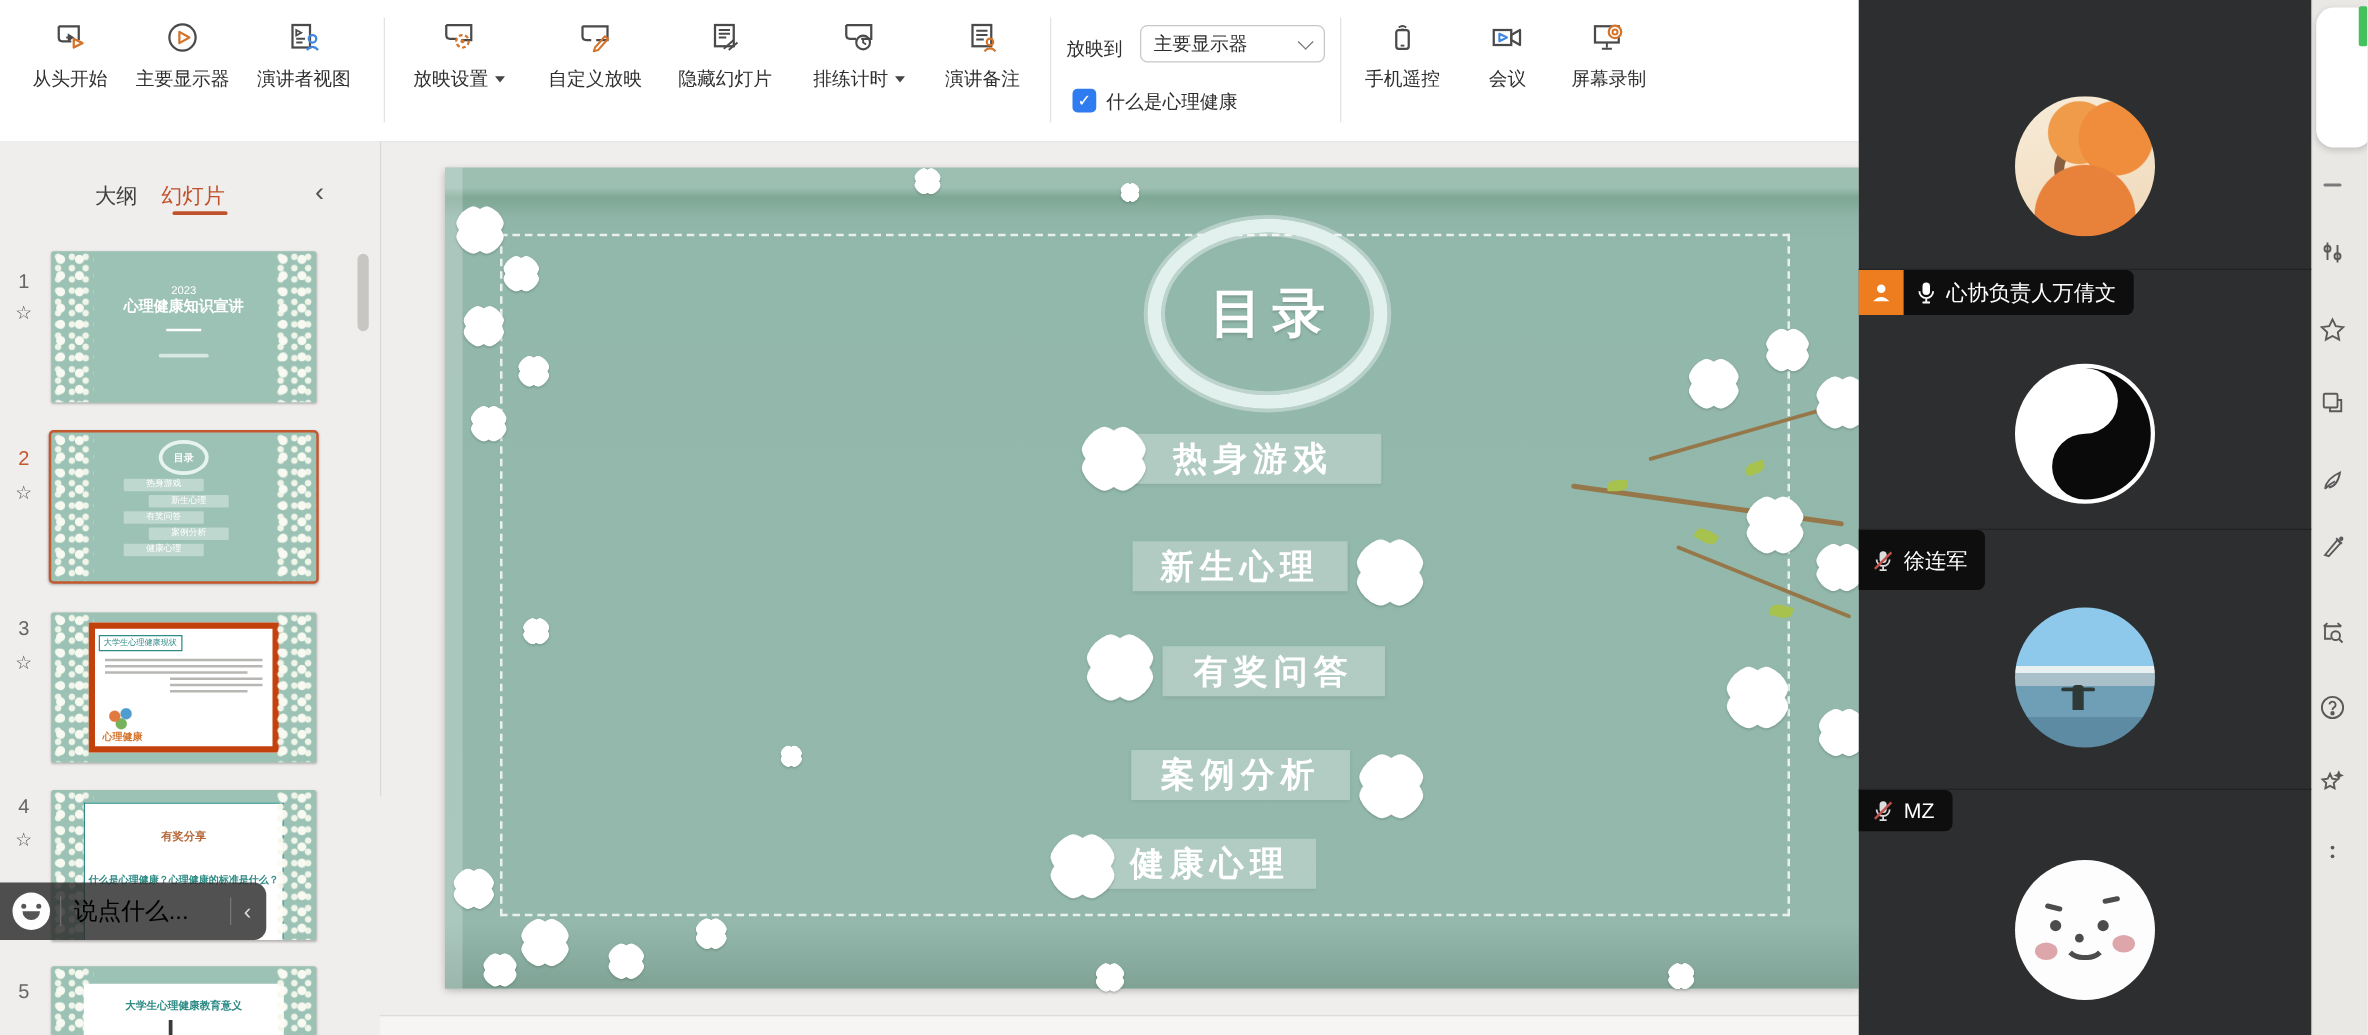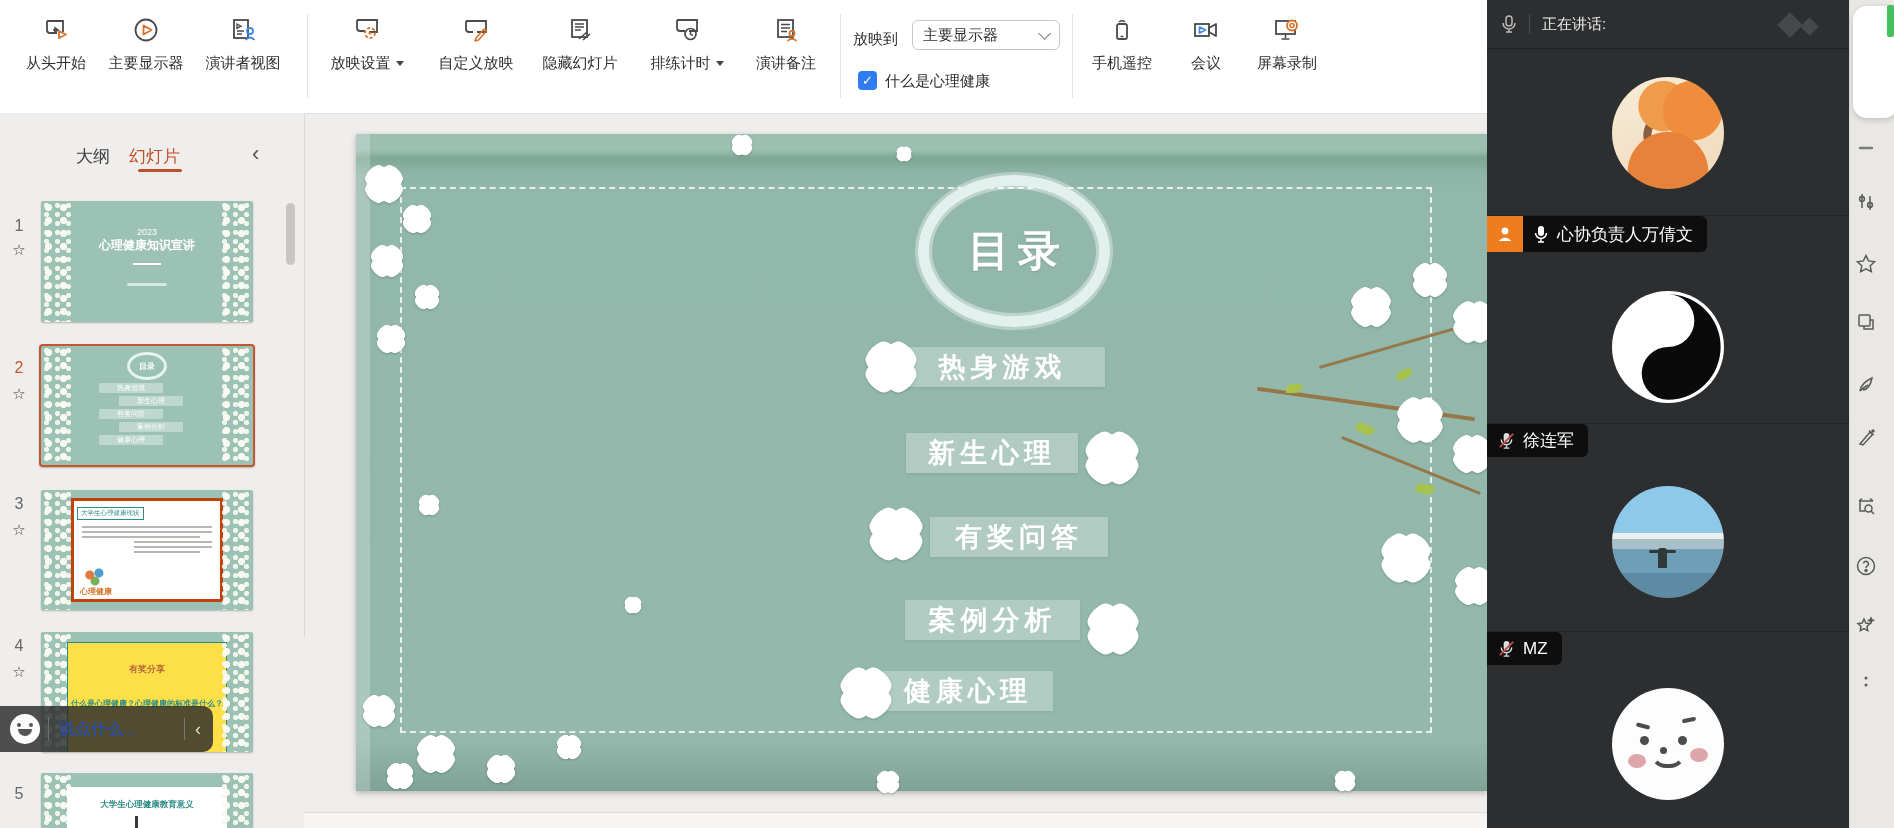--- a/index.html
+++ b/index.html
@@ -30,21 +30,21 @@
   .sel-border{border:2px solid #c4572e;border-radius:4px;}
   .mini-bar{position:relative;margin:3px auto;background:rgba(255,255,255,.35);color:#fff;font-size:7px;text-align:center;width:64px;line-height:10px;border-radius:1px;white-space:nowrap;}
   .gline{height:2px;background:#b9b7b4;margin:3px 8px;}
   
   .vscroll{left:286px;top:203px;width:9px;height:62px;border-radius:5px;background:#c8c6c3;}
   
   .chatbar{left:0;top:706px;width:213px;height:46px;background:rgba(43,43,43,.82);border-radius:0 10px 10px 0;display:flex;align-items:center;z-index:30;}
   .emoji{width:30px;height:30px;border-radius:50%;background:#fdfdfd;margin:0 8px 0 10px;position:relative;flex:0 0 auto;}
   .emoji:before{content:"";position:absolute;left:7px;top:9px;width:4px;height:4px;border-radius:50%;background:#555;box-shadow:12px 0 0 #555;}
   .emoji:after{content:"";position:absolute;left:8px;top:15px;width:14px;height:7px;border-radius:0 0 10px 10px;background:#555;}
-  .chat-ph{color:#1d4ed8;font-size:16px;flex:1;}
+  .chat-ph{color:#000000;font-size:19px;flex:1;}
   .chat-div{width:1px;height:22px;background:#777;margin:0 10px;}
   .chat-col{color:#ddd;font-size:18px;margin-right:12px;}
   
   .slide{left:356px;top:134px;width:1131px;height:657px;background:linear-gradient(180deg,#9dbfb2 0,#9dbfb2 16px,#7ea795 24px,#8fb5a8 40px,#92b7ab 60px,#94b9ac 92%,#7fa295 100%);box-shadow:0 2px 6px rgba(0,0,0,.25);}
   .slide:before{content:"";position:absolute;left:0;top:0;bottom:0;width:14px;background:rgba(255,255,255,.22);}
   .dashed{position:absolute;left:44px;top:53px;width:1028px;height:542px;border:2px dashed rgba(255,255,255,.8);}
   .wreath{position:absolute;left:562px;top:41px;width:170px;height:130px;border-radius:50%;border:11px solid #e2f1ed;box-shadow:0 0 0 3px rgba(255,255,255,.35),inset 0 0 0 3px rgba(255,255,255,.4);display:flex;align-items:center;justify-content:center;}
   .wreath-t{color:#fff;font-size:42px;font-weight:bold;letter-spacing:8px;text-shadow:0 1px 2px rgba(0,0,0,.15);margin-left:8px;}
   .menu-bar{position:absolute;height:40px;background:rgba(255,255,255,.28);color:#fff;font-size:27px;font-weight:bold;letter-spacing:5px;display:flex;align-items:center;justify-content:center;box-shadow:0 1px 3px rgba(0,0,0,.08);}
   .flower{position:absolute;border-radius:50%;background:radial-gradient(circle at 32% 32%,#fff 0 30%,rgba(255,255,255,0) 32%),radial-gradient(circle at 68% 32%,#fff 0 30%,rgba(255,255,255,0) 32%),radial-gradient(circle at 32% 68%,#fff 0 30%,rgba(255,255,255,0) 32%),radial-gradient(circle at 68% 68%,#fff 0 30%,rgba(255,255,255,0) 32%),radial-gradient(circle at 50% 50%,#dce8c2 0 14%,#fbfcf4 15% 42%,rgba(255,255,255,0) 44%);filter:drop-shadow(0 1px 1px rgba(60,90,70,.35));}
@@ -265,33 +265,33 @@
       <div class="mini-bar" style="margin-left:58px;">热身游戏</div>
       <div class="mini-bar" style="margin-left:78px;">新生心理</div>
       <div class="mini-bar" style="margin-left:58px;">有奖问答</div>
       <div class="mini-bar" style="margin-left:78px;">案例分析</div>
       <div class="mini-bar" style="margin-left:58px;">健康心理</div>
     </div>
 
     <div class="snum" style="top:255px;top:382px;">3</div>
     <div class="sstar" style="top:408px;">☆</div>
     <div class="thumb floral" style="top:377px;height:120px;">
-      <div style="position:absolute;left:30px;top:8px;right:30px;bottom:8px;background:#fff;border:3px solid #c2410c;">
+      <div style="position:absolute;left:30px;top:8px;right:30px;bottom:8px;background:#fff;border:5px solid #c2410c;">
         <div style="display:inline-block;border:1px solid #2e8b86;color:#2e8b86;font-size:6.5px;padding:1px 3px;margin:3px;">大学生心理健康现状</div>
         <div class="gline"></div><div class="gline"></div><div class="gline" style="margin-right:20px;"></div>
         <div class="gline" style="margin-left:60px;"></div><div class="gline" style="margin-left:60px;"></div><div class="gline" style="margin-left:60px;margin-right:20px;"></div>
         <div style="position:absolute;left:8px;bottom:12px;width:26px;height:20px;background:radial-gradient(circle at 30% 40%,#e07a3f 0 4px,transparent 5px),radial-gradient(circle at 65% 30%,#4f9ccf 0 4px,transparent 5px),radial-gradient(circle at 50% 70%,#76b25c 0 4px,transparent 5px);"></div>
         <div style="position:absolute;left:6px;bottom:2px;color:#d4732a;font-weight:bold;font-size:8px;">心理健康</div>
       </div>
     </div>
 
     <div class="snum" style="top:524px;">4</div>
     <div class="sstar" style="top:550px;">☆</div>
     <div class="thumb floral" style="top:519px;height:120px;">
-      <div style="position:absolute;left:26px;top:10px;right:26px;bottom:0;background:#fde047;border:1px solid #2e8b86;border-bottom:none;text-align:center;">
+      <div style="position:absolute;left:26px;top:10px;right:26px;bottom:0;background:#ffffff;border:1px solid #2e8b86;border-bottom:none;text-align:center;">
         <div style="color:#b5693a;font-weight:bold;font-size:9px;margin-top:20px;">有奖分享</div>
         <div style="color:#2e8b86;font-weight:bold;font-size:8px;margin-top:22px;" class="nowrap">什么是心理健康？心理健康的标准是什么？</div>
       </div>
     </div>
 
     <div class="snum" style="top:672px;">5</div>
     <div class="thumb floral" style="top:660px;height:55px;">
       <div style="position:absolute;left:26px;top:14px;right:26px;height:41px;background:#fff;text-align:center;">
         <div style="color:#2e8b86;font-weight:bold;font-size:8.5px;margin-top:12px;">大学生心理健康教育意义</div>
       </div>
@@ -357,34 +357,20 @@
 
   <div class="abs chatbar">
     <span class="emoji"></span>
     <span style="width:1px;height:24px;background:#6e6e6e;margin-right:10px;"></span>
     <span class="chat-ph">说点什么...</span>
     <span class="chat-div"></span>
     <span class="chat-col">‹</span>
   </div>
 
   <div class="abs vpanel">
-    <div class="vhead">
-      <span style="margin-left:12px;">
-        <svg width="20" height="20" viewBox="0 0 20 20">
-            <rect x="7" y="2" width="6" height="10" rx="3" fill="none" stroke="#b9b9b9" stroke-width="1.5"></rect>
-            <path d="M4 9 a6 6 0 0 0 12 0 M10 15 v3 M7 18 h6" fill="none" stroke="#b9b9b9" stroke-width="1.5"></path>
-          </svg>
-      </span>
-      <span class="vdiv"></span>
-      <span class="vhead-t">正在讲话:</span>
-      <span class="wmark">
-          <i style="left:6px;top:4px;width:18px;height:18px;"></i>
-          <i style="left:28px;top:8px;width:13px;height:13px;"></i>
-        </span>
-    </div>
 
     <div class="tile-sep" style="top:215px;"></div>
     <div class="tile-sep" style="top:423px;"></div>
     <div class="tile-sep" style="top:631px;"></div>
 
     <div class="avatar av-girl" style="top:77px;"></div>
 
     <div class="nlabel" style="top:216px;height:36px;">
       <span class="hostbox">
         <svg width="20" height="20" viewBox="0 0 20 20">
@@ -403,21 +389,21 @@
 
     <div class="avatar" style="top:291px;background:#fff;">
       <svg width="112" height="112" viewBox="0 0 100 100">
           <circle cx="50" cy="50" r="47" fill="#fff"></circle>
           <path d="M50 3 a47 47 0 0 1 0 94 a23.5 23.5 0 0 1 0 -47 a23.5 23.5 0 0 0 0 -47" fill="#0a0a0a"></path>
           <circle cx="50" cy="26.5" r="8" fill="#fff"></circle>
           <circle cx="50" cy="73.5" r="8" fill="#0a0a0a"></circle>
         </svg>
     </div>
 
-    <div class="nlabel" style="top:424px;height:33px;">
+    <div class="nlabel" style="top:424px;height:48px;">
       <span class="nchip" style="padding-left:10px;">
         <span style="position:relative;margin-right:7px;">
           <svg width="19" height="19" viewBox="0 0 20 20">
               <rect x="7" y="2" width="6" height="10" rx="3" fill="#dcdcdc"></rect>
               <path d="M4.5 9 a5.5 5.5 0 0 0 11 0 M10 15 v3 M7 18 h6" fill="none" stroke="#dcdcdc" stroke-width="1.5"></path>
               <path d="M3 17 L17 3" stroke="#c0504a" stroke-width="2"></path>
             </svg>
         </span>
         <span>徐连军</span>
       </span>

